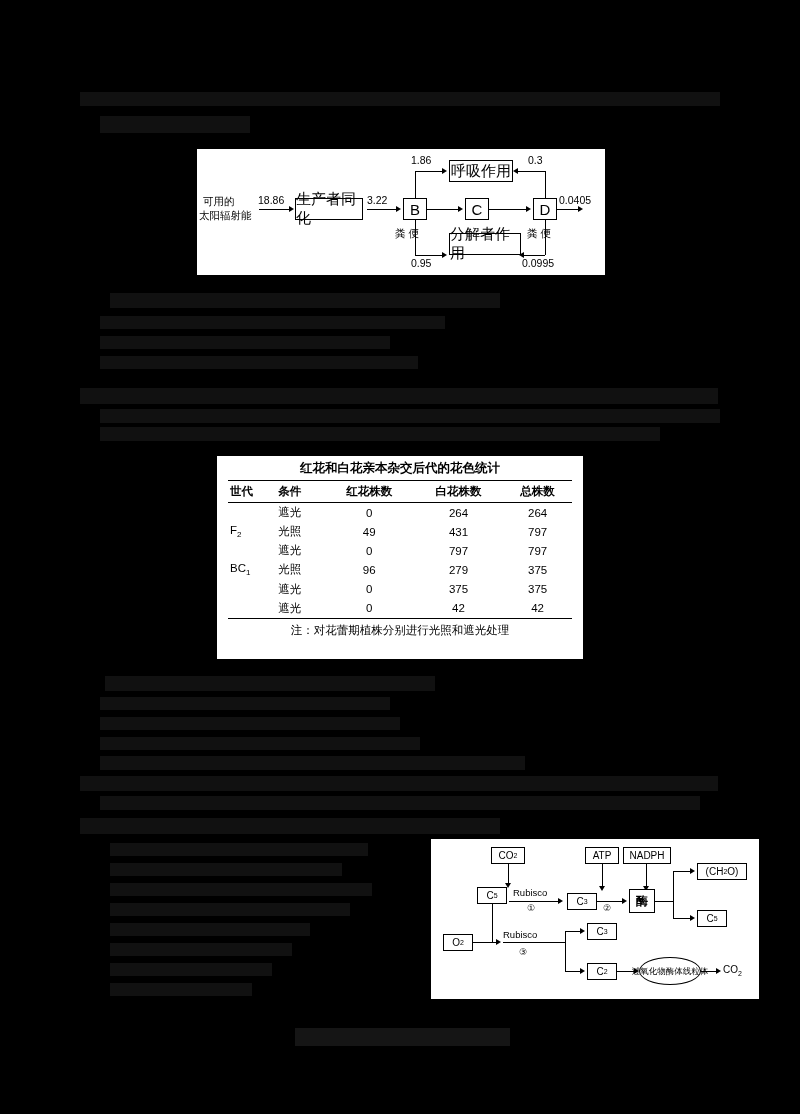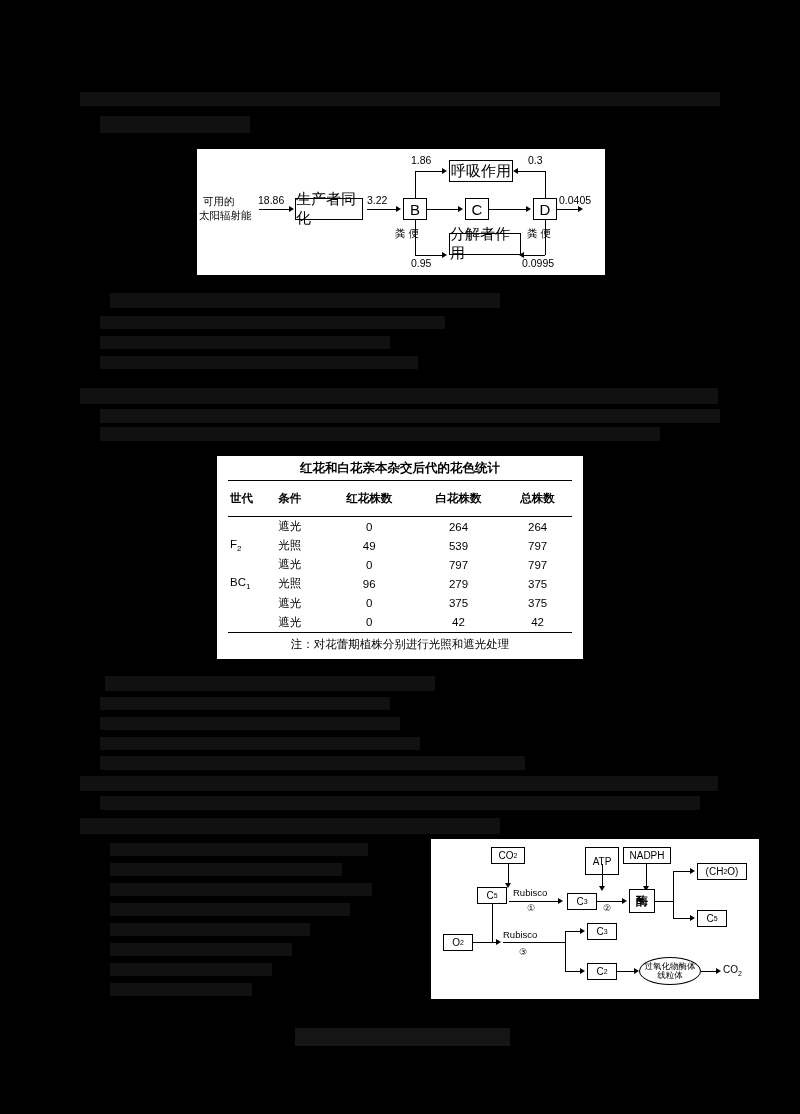--- a/index.html
+++ b/index.html
@@ -98,21 +98,21 @@
   }
   #fig-table table {
     border-collapse: collapse;
     width: 94%;
     margin: 0 auto;
     font-size: 11.5px;
   }
   #fig-table thead th {
     border-top: 1px solid #000;
     border-bottom: 1px solid #000;
-    padding: 10px 2px;
+    padding: 3px 2px;
     font-weight: 600;
     text-align: left;
   }
   #fig-table thead th.c { text-align: center; }
   #fig-table tbody td {
     padding: 2px 2px;
     text-align: left;
   }
   #fig-table tbody td.c { text-align: center; }
   #fig-table tbody tr.last td { border-bottom: 1px solid #000; }
@@ -136,21 +136,21 @@
     font-size: 10px;
     color: #000;
     box-sizing: border-box;
     white-space: nowrap;
   }
   #fig-photo .node.oval {
     border-radius: 50%;
     font-size: 8.5px;
     line-height: 9px;
     text-align: center;
-    flex-direction: column;
+    flex-direction: row;
   }
   #fig-photo .plain {
     position: absolute;
     font-size: 10px;
     color: #000;
     white-space: nowrap;
   }
   #fig-photo .ln { position: absolute; background: #000; }
   #fig-photo sub { font-size: 7px; }
   .footer-bar {
@@ -254,21 +254,21 @@
           <td class="gen"></td>
           <td>遮光</td>
           <td class="c">0</td>
           <td class="c">264</td>
           <td class="c">264</td>
         </tr>
         <tr>
           <td class="gen">F<span class="sub">2</span></td>
           <td>光照</td>
           <td class="c">49</td>
-          <td class="c">539</td>
+          <td class="c">431</td>
           <td class="c">797</td>
         </tr>
         <tr>
           <td class="gen"></td>
           <td>遮光</td>
           <td class="c">0</td>
           <td class="c">797</td>
           <td class="c">797</td>
         </tr>
         <tr>
@@ -313,21 +313,21 @@
   <div class="redline" style="left:110px;top:903px;width:240px;height:13px;"></div>
   <div class="redline" style="left:110px;top:923px;width:200px;height:13px;"></div>
   <div class="redline" style="left:110px;top:943px;width:182px;height:13px;"></div>
   <div class="redline" style="left:110px;top:963px;width:162px;height:13px;"></div>
   <div class="redline" style="left:110px;top:983px;width:142px;height:13px;"></div>
 
   <div class="figbox" id="fig-photo">
 
     <div class="node" style="left:60px; top:8px; width:34px; height:17px;">CO<sub>2</sub></div>
 
-    <div class="node" style="left:154px; top:8px; width:34px; height:28px;text-align:right;">ATP</div>
+    <div class="node" style="left:154px; top:8px; width:34px; height:17px;text-align:right;">ATP</div>
     <div class="node" style="left:192px; top:8px; width:48px; height:17px;">NADPH</div>
 
     <div class="node" style="left:266px; top:24px; width:50px; height:17px;">(CH<sub>2</sub>O)</div>
 
     <div class="ln" style="left:77px; top:25px; width:1px; height:20px;"></div>
     <div class="ahead-d" style="left:74px; top:44px;"></div>
 
     <div class="ln" style="left:171px; top:25px; width:1px; height:24px;"></div>
     <div class="ahead-d" style="left:168px; top:47px;"></div>
     <div class="ln" style="left:215px; top:25px; width:1px; height:24px;"></div>

